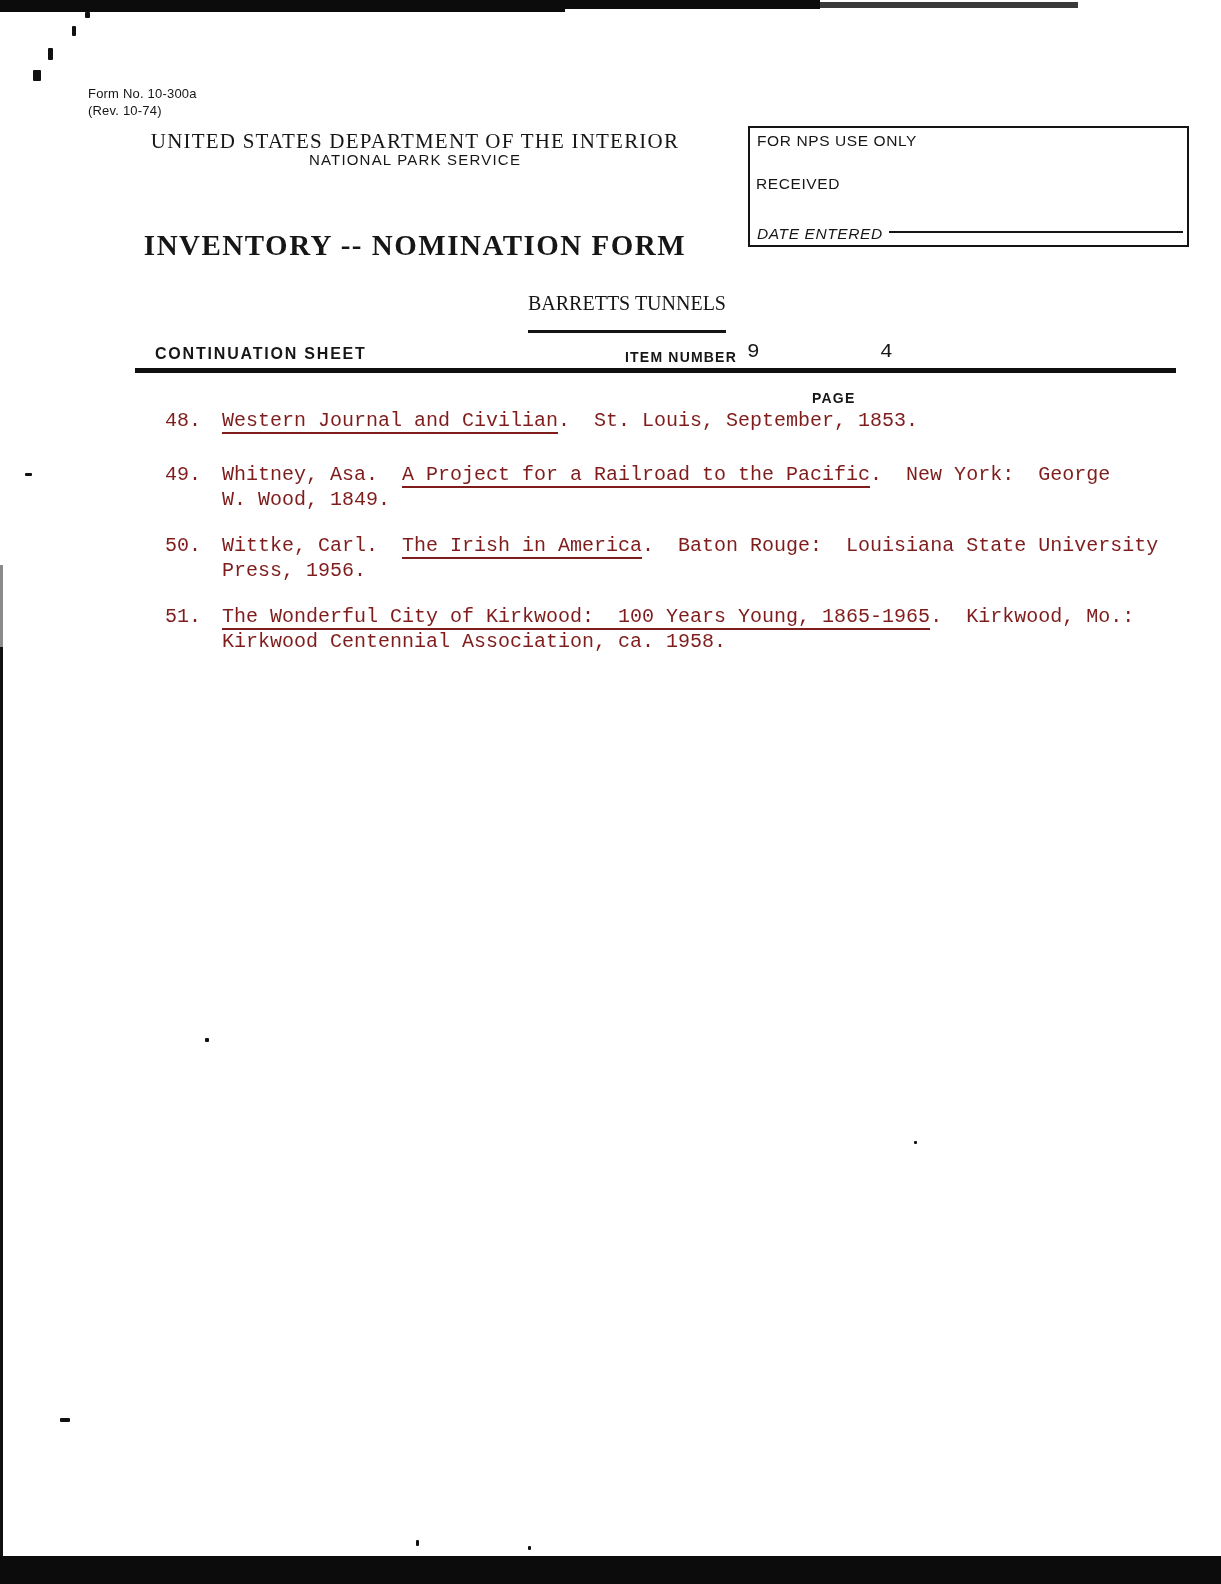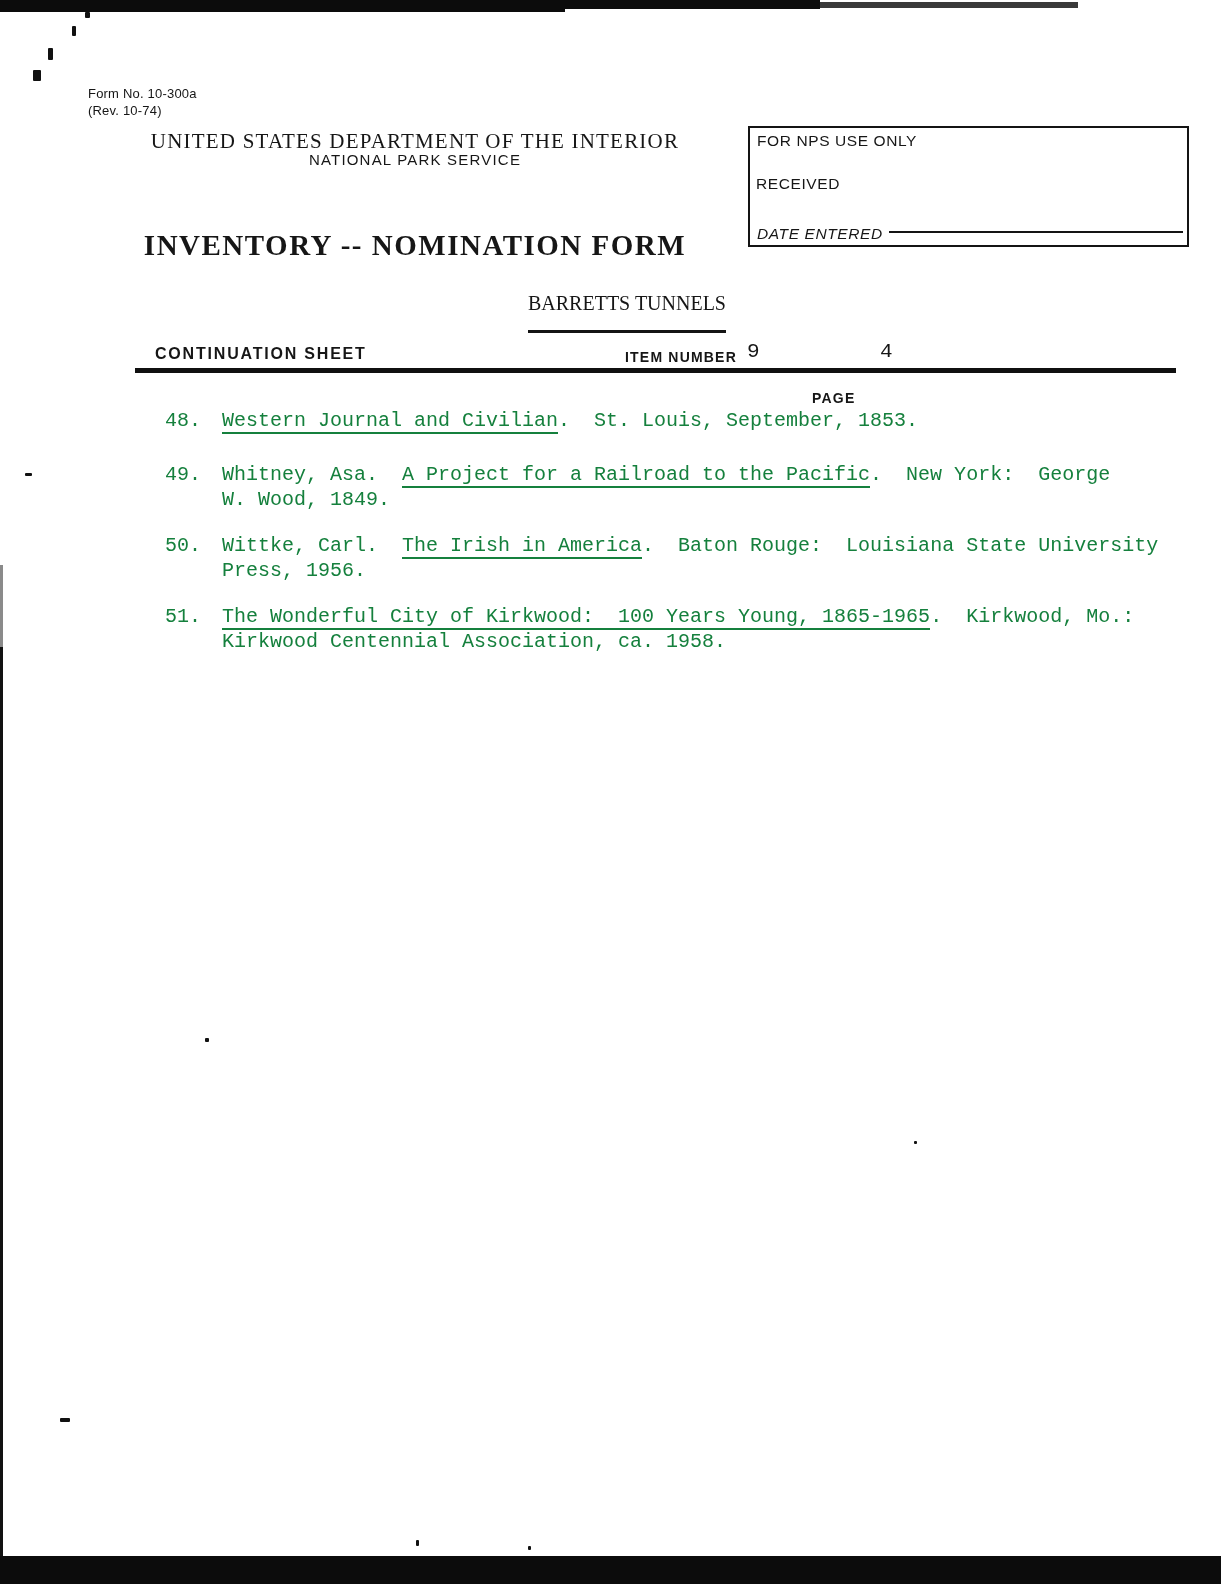--- a/index.html
+++ b/index.html
@@ -53,21 +53,21 @@
   .itemnum-label { left:592px; top:349px; font-size:14px; font-weight:bold; letter-spacing:1.2px;margin-left:33px; }
   .itemnum-value { left:747px; top:340px; font-family:"Liberation Mono", monospace; font-size:21px; }
   .pg-label { left:812px; top:349px; font-size:14px; font-weight:bold; letter-spacing:1.2px;margin-top:41px; }
   .pg-value { left:880px; top:340px; font-family:"Liberation Mono", monospace; font-size:21px; }
   .rule { left:135px; top:368px; width:1041px; height:5px; background:#101010; }
 
   
   .bib {
     left:165px; top:408px; width:1020px;
     font-family:"Liberation Mono", monospace; font-size:20px; line-height:25px;
-    color:#15803d;
+    color:#7f1d1d;
   }
   .bib-item { display:flex; margin-bottom:21px; }
   .bib-item:first-child { margin-bottom:29px; }
   .bib-num { width:57px; flex:0 0 57px; }
   .bib-content { flex:1; }
   .bib-line { white-space:pre-wrap; }
   .u { border-bottom:2px solid currentColor; }
 </style>
 </head>
 <body>

